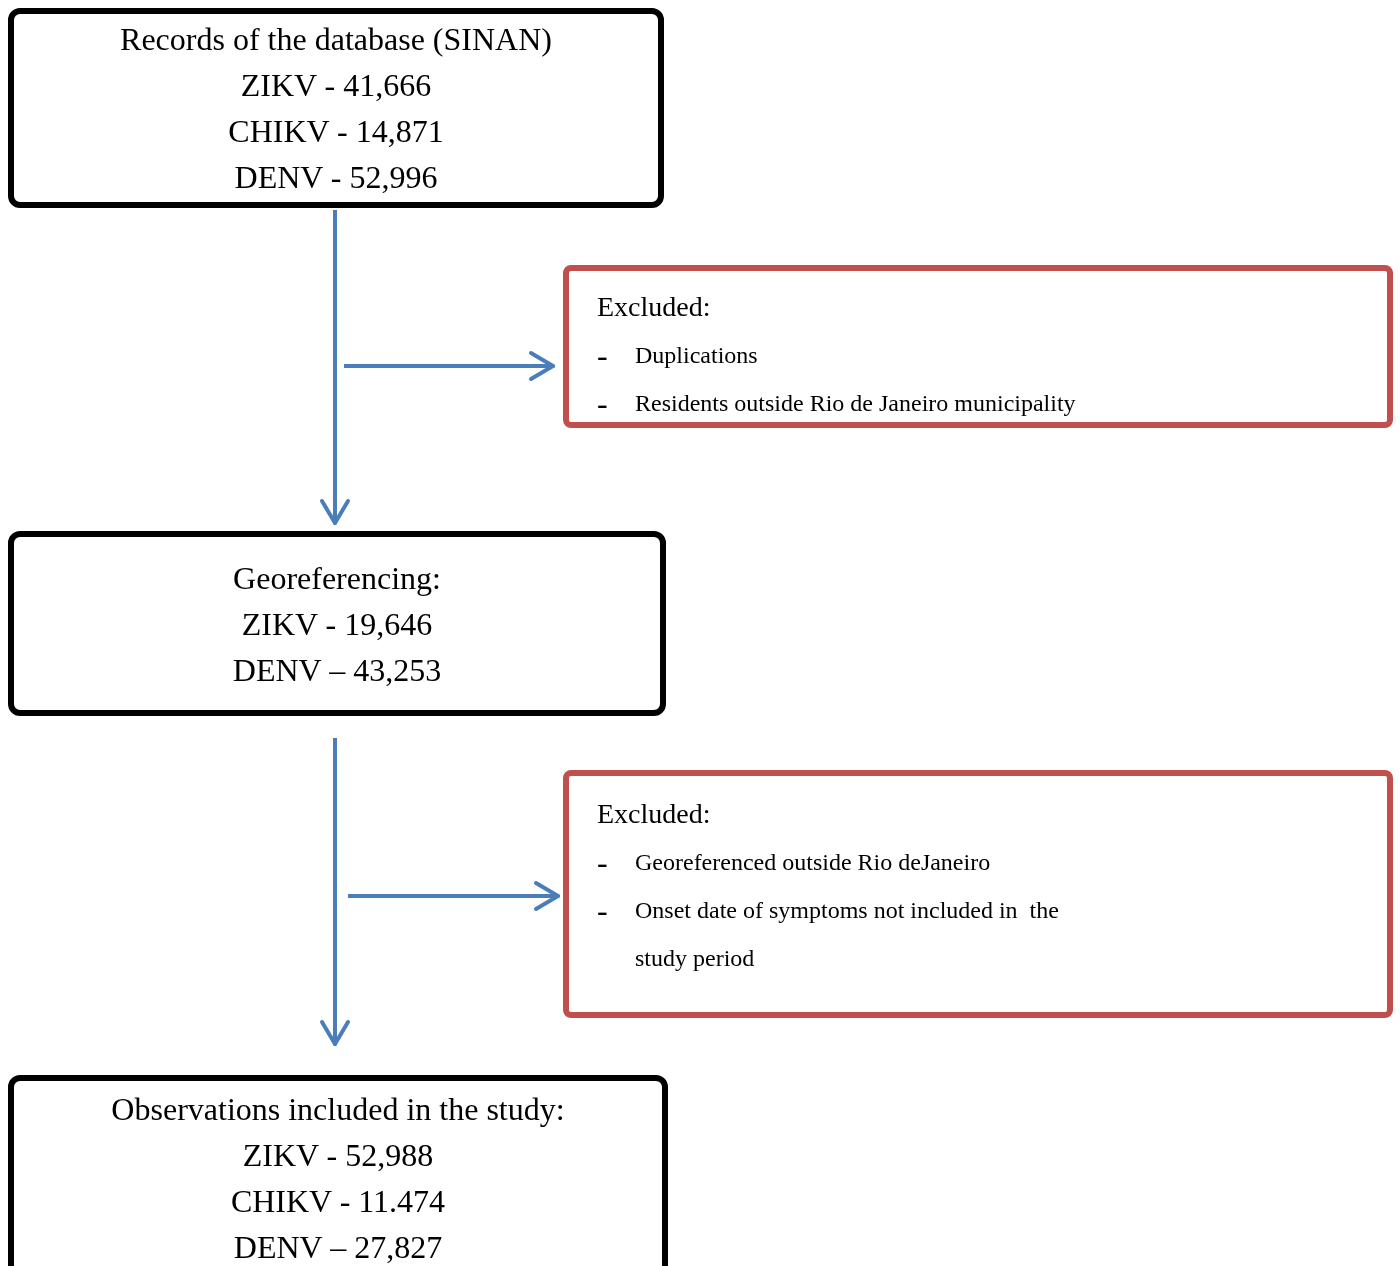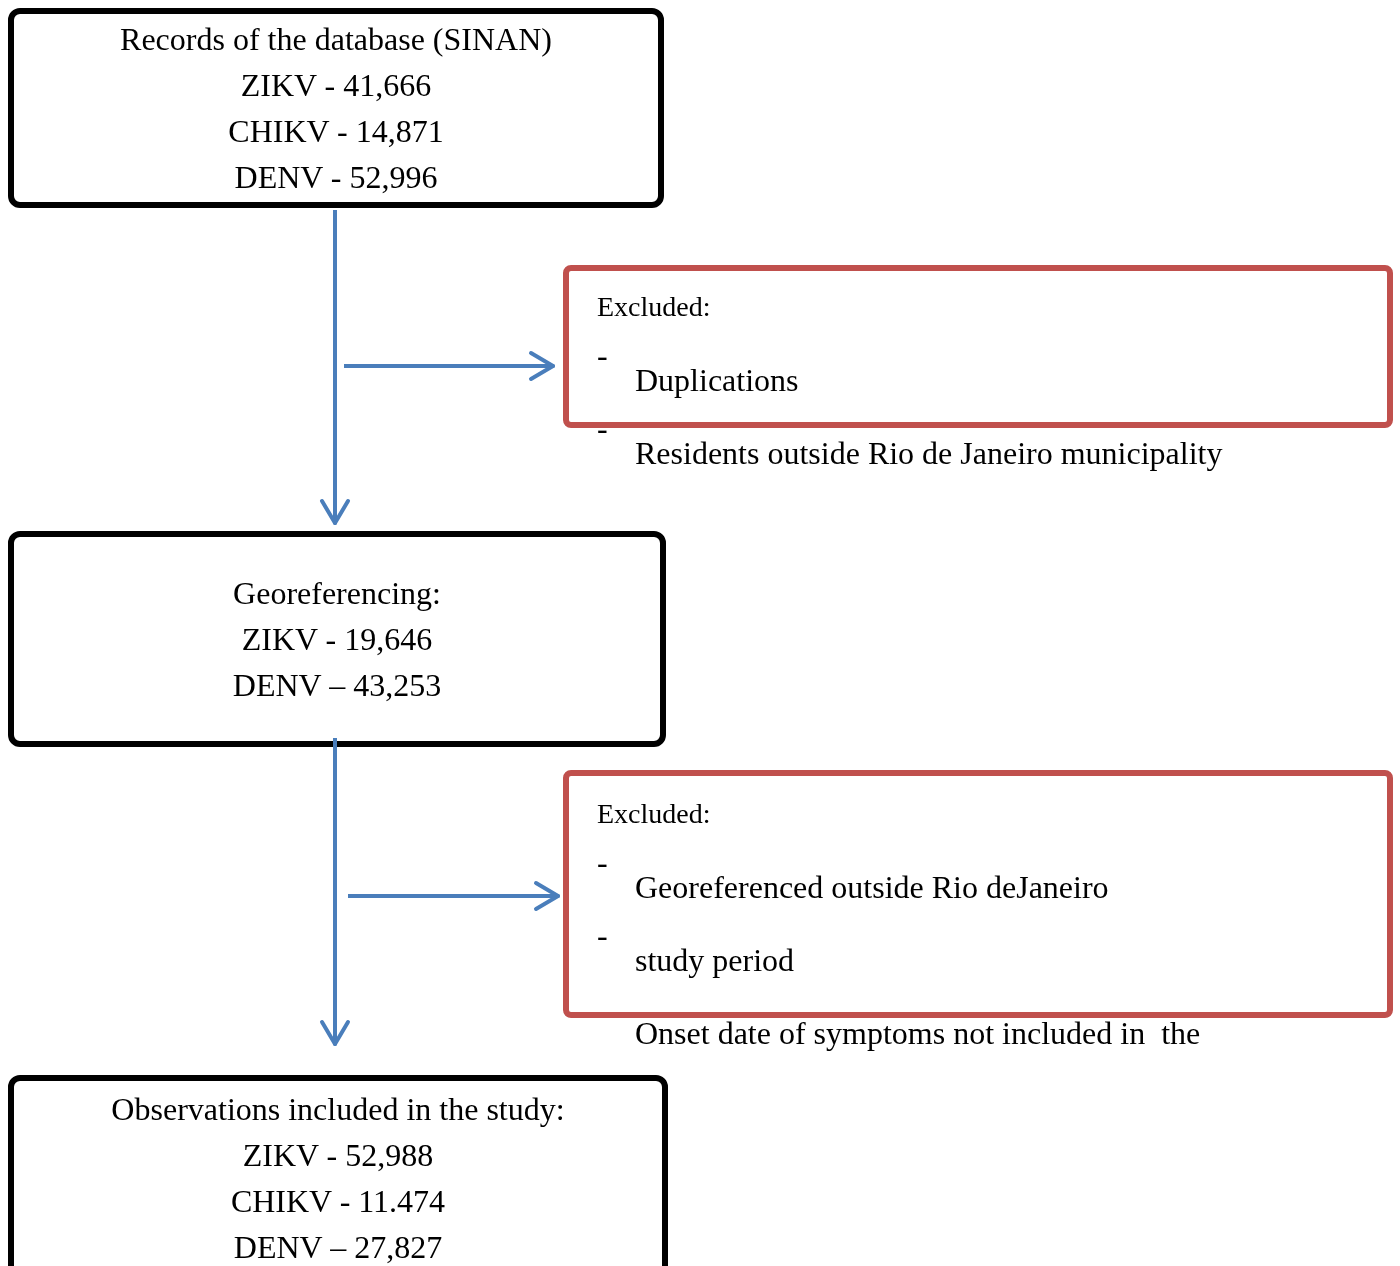--- a/index.html
+++ b/index.html
@@ -35,44 +35,43 @@
     border: 6px solid var(--excluded-border);
     border-radius: 8px;
     text-align: left;
   }
   .cline {
     font-size: 32px;
     line-height: 46px;
     white-space: pre;
   }
   #box-records   { left: 8px;   top: 8px;    width: 656px; height: 200px; }
-  #box-georef    { left: 8px;   top: 531px;  width: 658px; height: 216px; text-align: center; }
+  #box-georef    { left: 8px;   top: 531px;  width: 658px; height: 185px; text-align: center; }
   #box-included  { left: 8px;   top: 1075px; width: 660px; height: 205px; }
   #box-excluded1 { left: 563px; top: 265px;  width: 830px; height: 163px; padding: 12px 18px 10px 28px; }
   #box-excluded2 { left: 563px; top: 770px;  width: 830px; height: 248px; padding: 14px 18px 10px 28px; }
   .red .title {
     font-size: 28px;
     line-height: 48px;
     white-space: pre;
   }
   .bullet {
     display: flex;
     align-items: flex-start;
   }
   .bullet .marker {
     flex: 0 0 38px;
     font-size: 32px;
     line-height: 48px;
   }
   .bullet .blines { flex: 1; }
   .bline {
-    font-size: 32px;
+    font-size: 24px;
     line-height: 48px;
     white-space: pre-wrap;
-    margin-top: 25px;
   }
   .arrow {
     position: absolute;
     color: var(--arrow);
   }
   .arrow line, .arrow polyline {
     stroke: currentColor;
     stroke-width: 4;
     fill: none;
     stroke-linecap: round;
@@ -137,22 +136,22 @@
     <div class="title">Excluded:</div>
     <div class="bullet">
       <div class="marker">-</div>
       <div class="blines">
         <div class="bline">Georeferenced outside Rio deJaneiro</div>
       </div>
     </div>
     <div class="bullet">
       <div class="marker">-</div>
       <div class="blines">
+        <div class="bline">Onset date of symptoms not included in  the</div>
         <div class="bline">study period</div>
-        <div class="bline">Onset date of symptoms not included in  the</div>
       </div>
     </div>
   </div>
 
   <div class="box black" id="box-included">
     <div class="cline">Observations included in the study:</div>
     <div class="cline">ZIKV - 52,988</div>
     <div class="cline">CHIKV - 11.474</div>
     <div class="cline">DENV – 27,827</div>
   </div>

